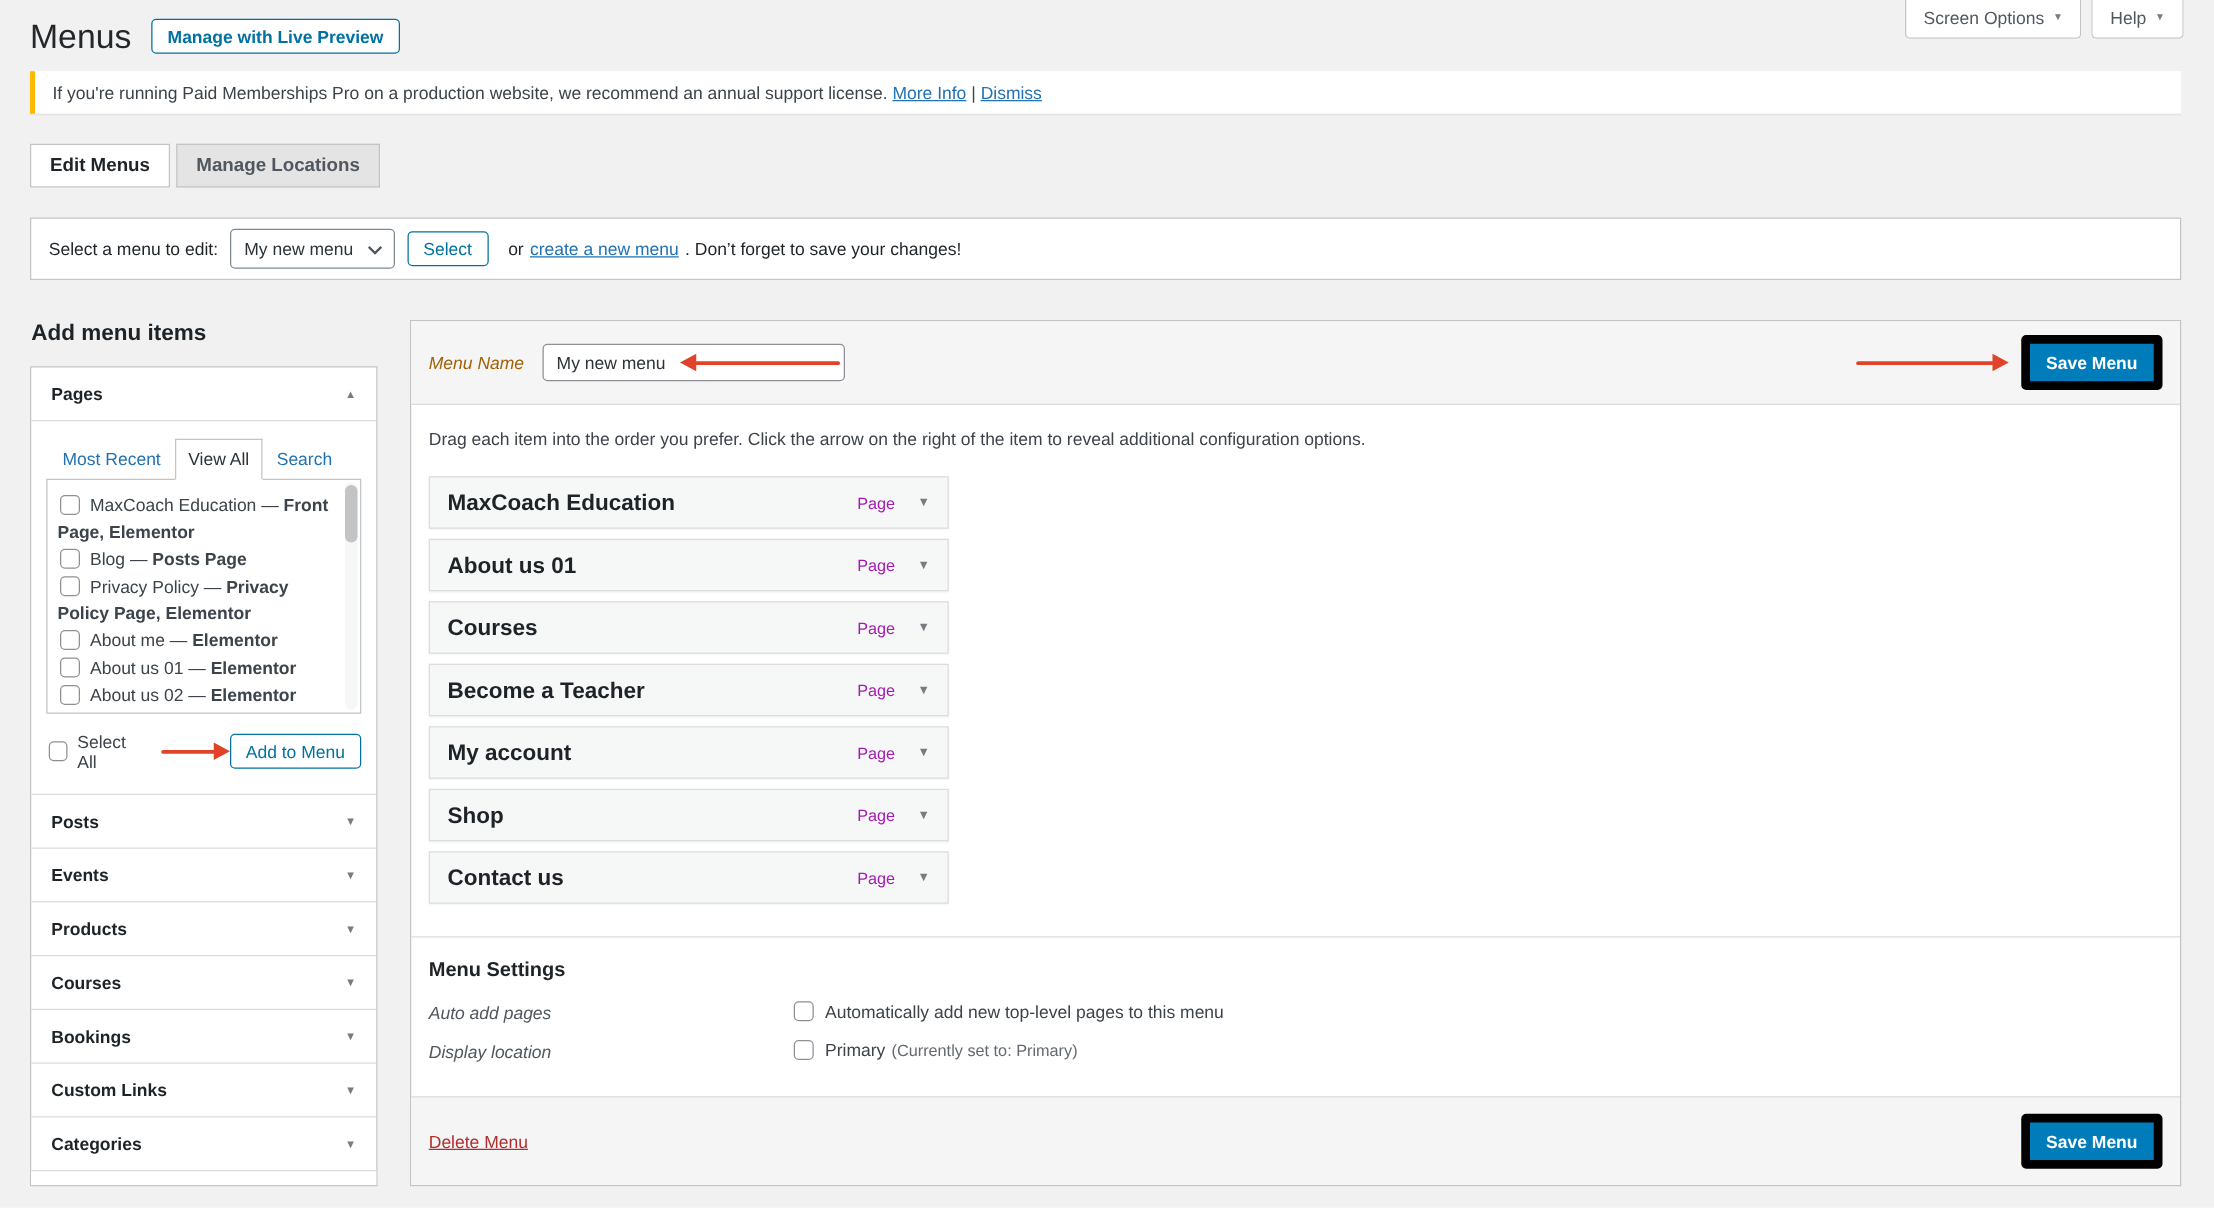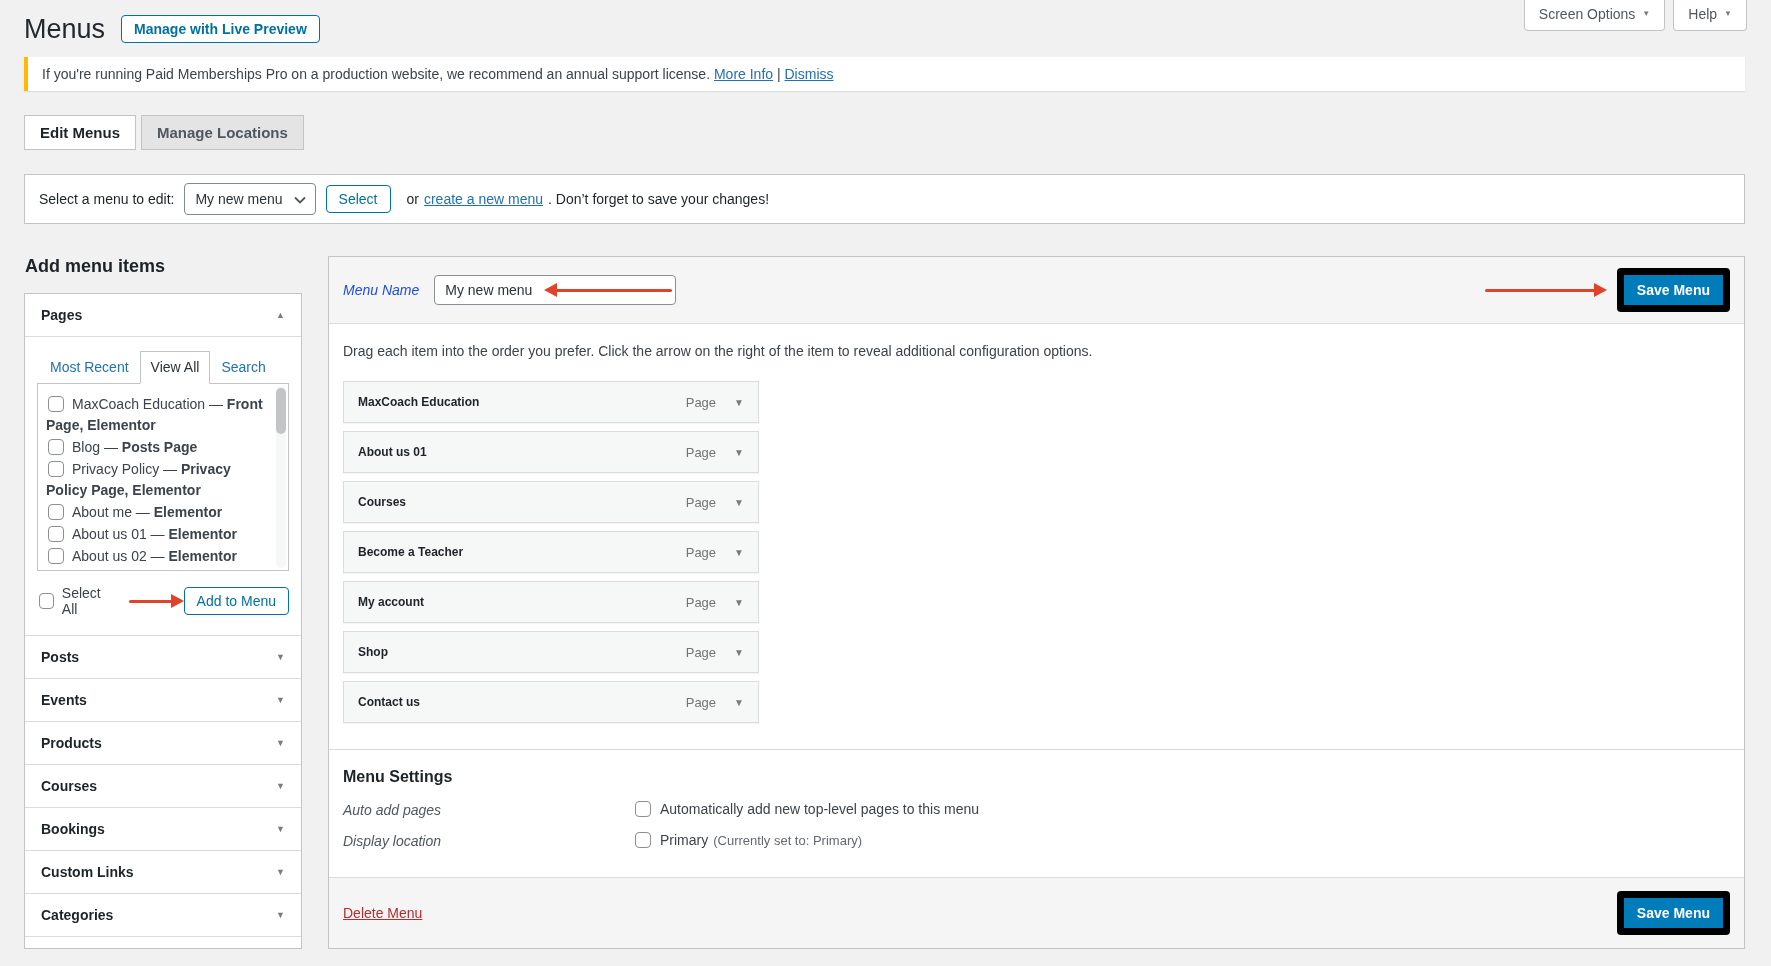--- a/index.html
+++ b/index.html
@@ -76,35 +76,35 @@
   .arrow.left .line { left:11px; right:0; }
   .arrow.left .head { left:0; border-right:13px solid #e0432a; }
   .arrow-selectall { width:60px; margin-left:14px; }
   .arrow-save { width:122px; margin-right:10px; }
   .arrow-name { position:absolute; left:110px; top:8px; width:128px; z-index:3; }
 
   
   .structure-box { background:#fff; border:1px solid #c3c4c7; }
   .structure-header { background:#f5f5f5; border-bottom:1px solid #dcdcde; padding:11px 14px;
                       display:flex; align-items:center; }
-  .menu-name-label { font-style:italic; font-size:14px; color:#1d4ed8; margin-right:15px; white-space:nowrap; }
+  .menu-name-label { font-style:italic; font-size:14px; color:#a16207; margin-right:15px; white-space:nowrap; }
   .input-wrap { position:relative; }
   .menu-name-input { width:242px; height:30px; border:1px solid #8c8f94; border-radius:4px; padding:0 10px;
                      font-size:14px; color:#2c3338; background:#fff; font-family:"Liberation Sans", sans-serif; }
   .btn-primary { background:#007cba; border:7px solid #000000; color:#fff; font-size:14px; font-weight:600;
                  border-radius:4px; padding:7px 13px; cursor:pointer; white-space:nowrap; }
   .spacer { flex:1; }
 
   .structure-body { padding:14px; }
   .drag-note { font-size:14px; color:#3c434a; margin:5px 0 22px; }
   .menu-item { width:416px; display:flex; align-items:center; background:#f6f7f7; border:1px solid #dcdcde;
                box-shadow:0 1px 1px rgba(0,0,0,.04); padding:0 14px; height:42px; margin-bottom:8px; cursor:move; }
-  .mi-title { font-size:12px; font-weight:700; color:#1d2327; }
+  .mi-title { font-size:18px; font-weight:700; color:#1d2327; }
   .mi-right { margin-left:auto; display:flex; align-items:center; gap:18px; }
-  .mi-type { font-size:13px; color:#737373; }
+  .mi-type { font-size:13px; color:#a21caf; }
   .mi-caret { font-size:10px; color:#787c82; cursor:pointer; }
 
   .settings-divider { border-top:1px solid #dcdcde; margin:26px -14px 0; }
   .settings-heading { font-size:16px; font-weight:700; color:#1d2327; margin:18px 0 15px; }
   .setting-row { display:flex; align-items:flex-start; margin-bottom:14px; font-size:14px; }
   .setting-label { width:290px; flex-shrink:0; font-style:italic; color:#50575e; padding-top:1px; }
   .setting-control { display:flex; align-items:center; color:#3c434a; }
   .setting-control .wp-check { margin-right:9px; }
   .setting-note { color:#646970; font-size:13px; margin-left:5px; }
 

